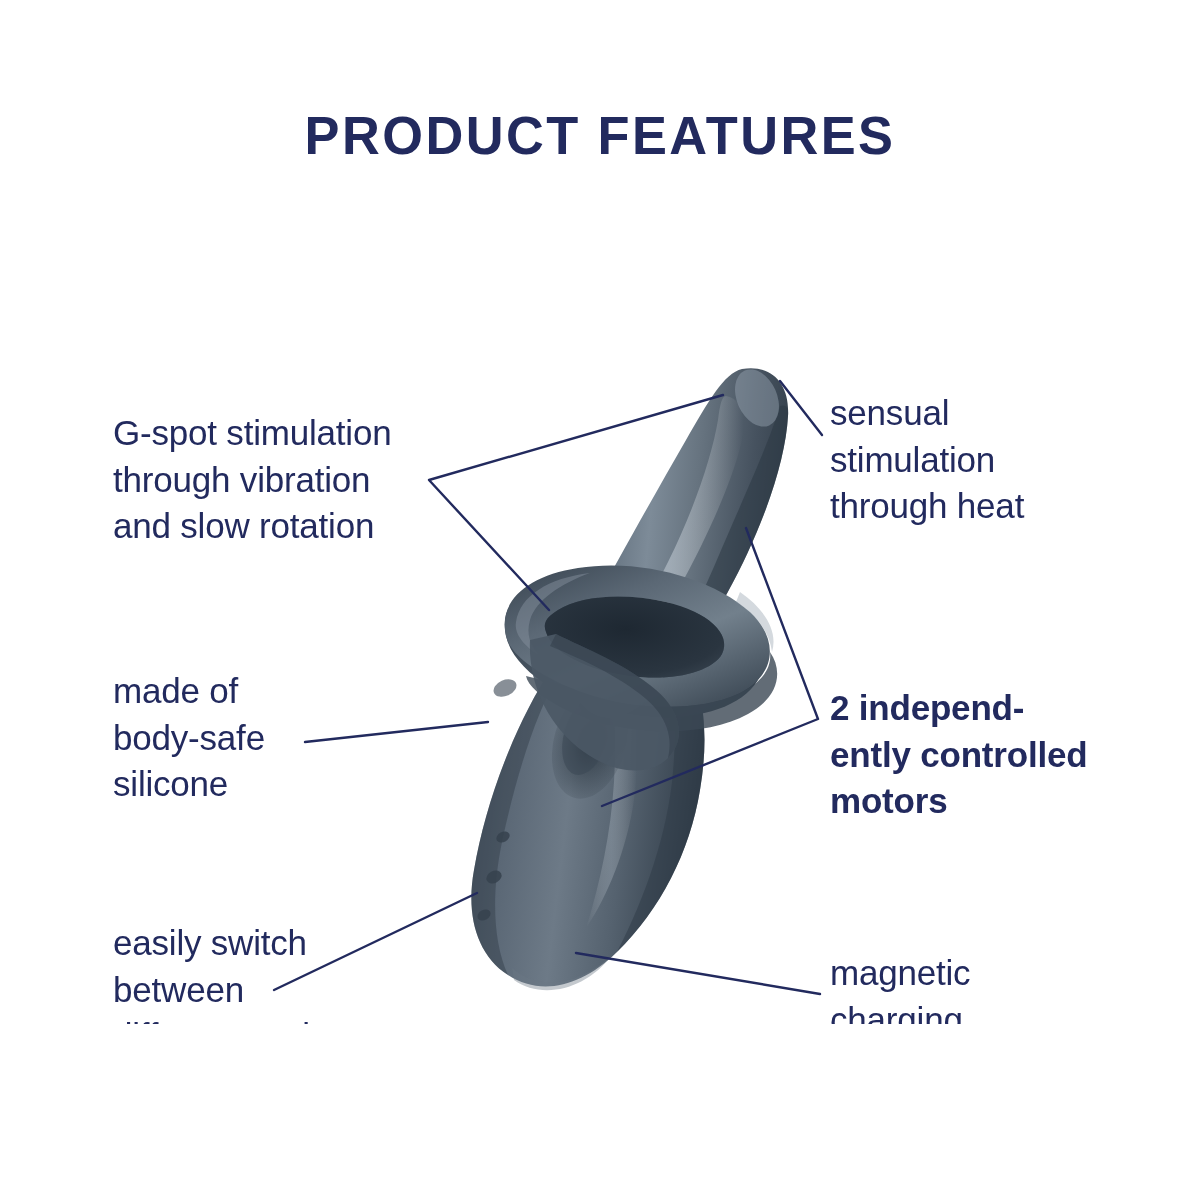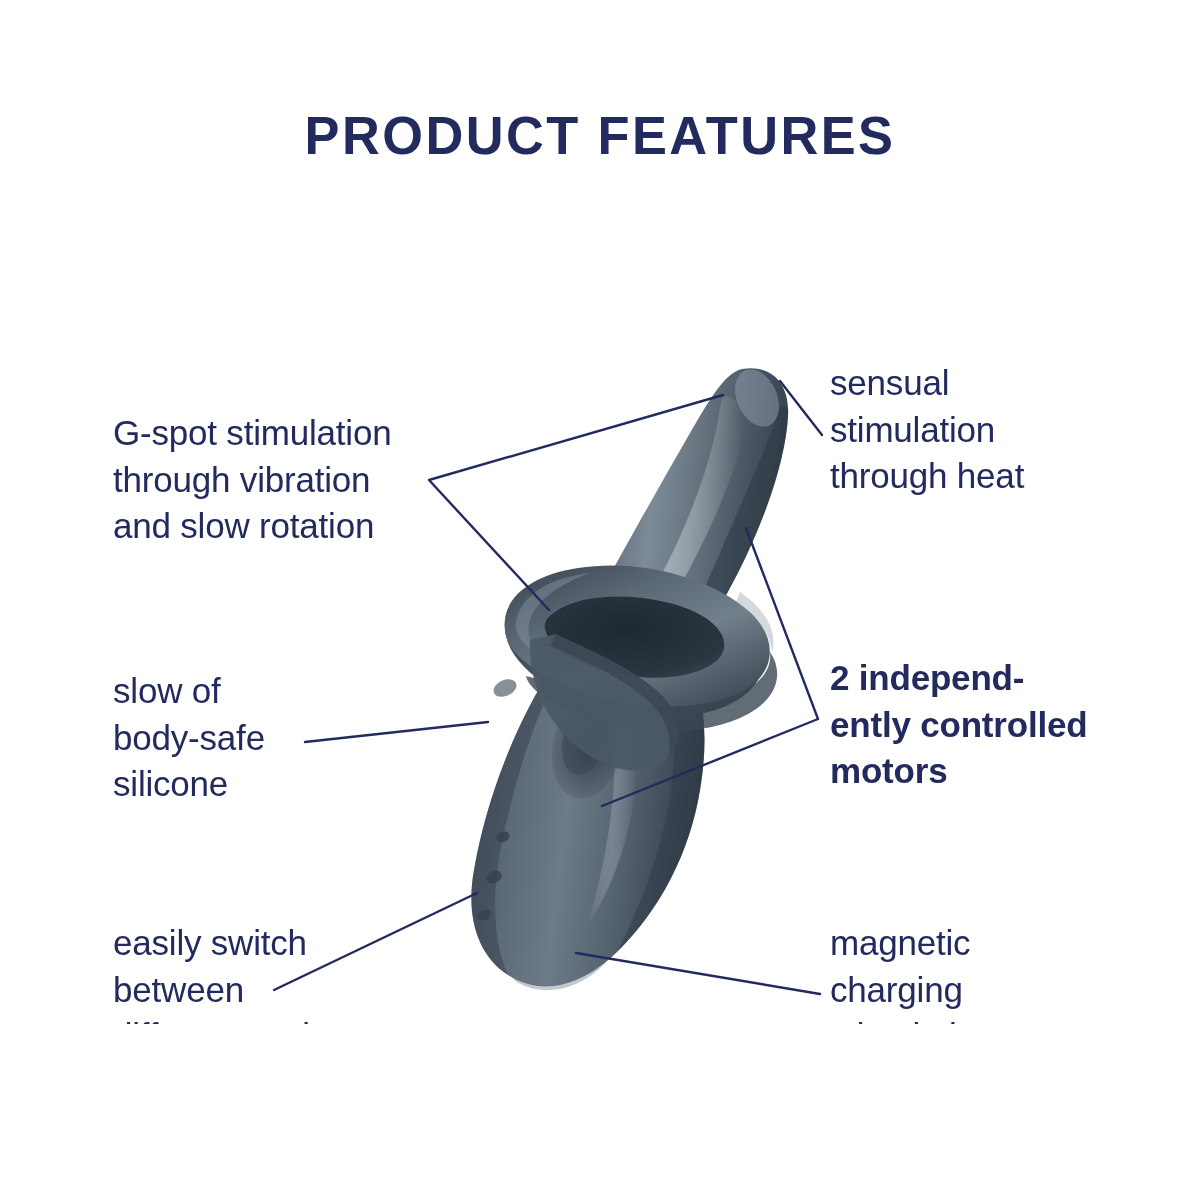--- a/index.html
+++ b/index.html
@@ -56,21 +56,21 @@
     position: absolute;
     color: #222a5e;
     font-family: "Liberation Sans", sans-serif;
     font-size: 35px;
     font-weight: 400;
     line-height: 1.33;
     letter-spacing: -0.2px;
     white-space: pre-line;
   }
   .callout.left  { text-align: left; }
-  .callout.right { text-align: left; }
+  .callout.right { text-align: left; margin-top: 30px; }
 
   #callout-gspot     { left: 113px; top: 410px; width: 340px; }
   #callout-silicone  { left: 113px; top: 668px; width: 250px; }
   #callout-switch    { left: 113px; top: 920px; width: 330px; }
   #callout-heat      { left: 830px; top: 360px; width: 280px; }
   #callout-motors    { left: 830px; top: 655px; width: 290px; font-weight: bold; }
   #callout-charging  { left: 830px; top: 920px; width: 280px; }
 </style>
 </head>
 <body>
@@ -287,21 +287,21 @@
       <polyline points="477,893 274,990"></polyline>
 
       <polyline points="576,953 820,994"></polyline>
     </g>
   </svg>
 
   <div class="callout left" id="callout-gspot">G-spot stimulation
 through vibration
 and slow rotation</div>
 
-  <div class="callout left" id="callout-silicone">slow of
+  <div class="callout left" id="callout-silicone">made of
 body-safe
 silicone</div>
 
   <div class="callout left" id="callout-switch">easily switch
 between
 different settings</div>
 
   <div class="callout right" id="callout-heat">sensual
 stimulation
 through heat</div>

